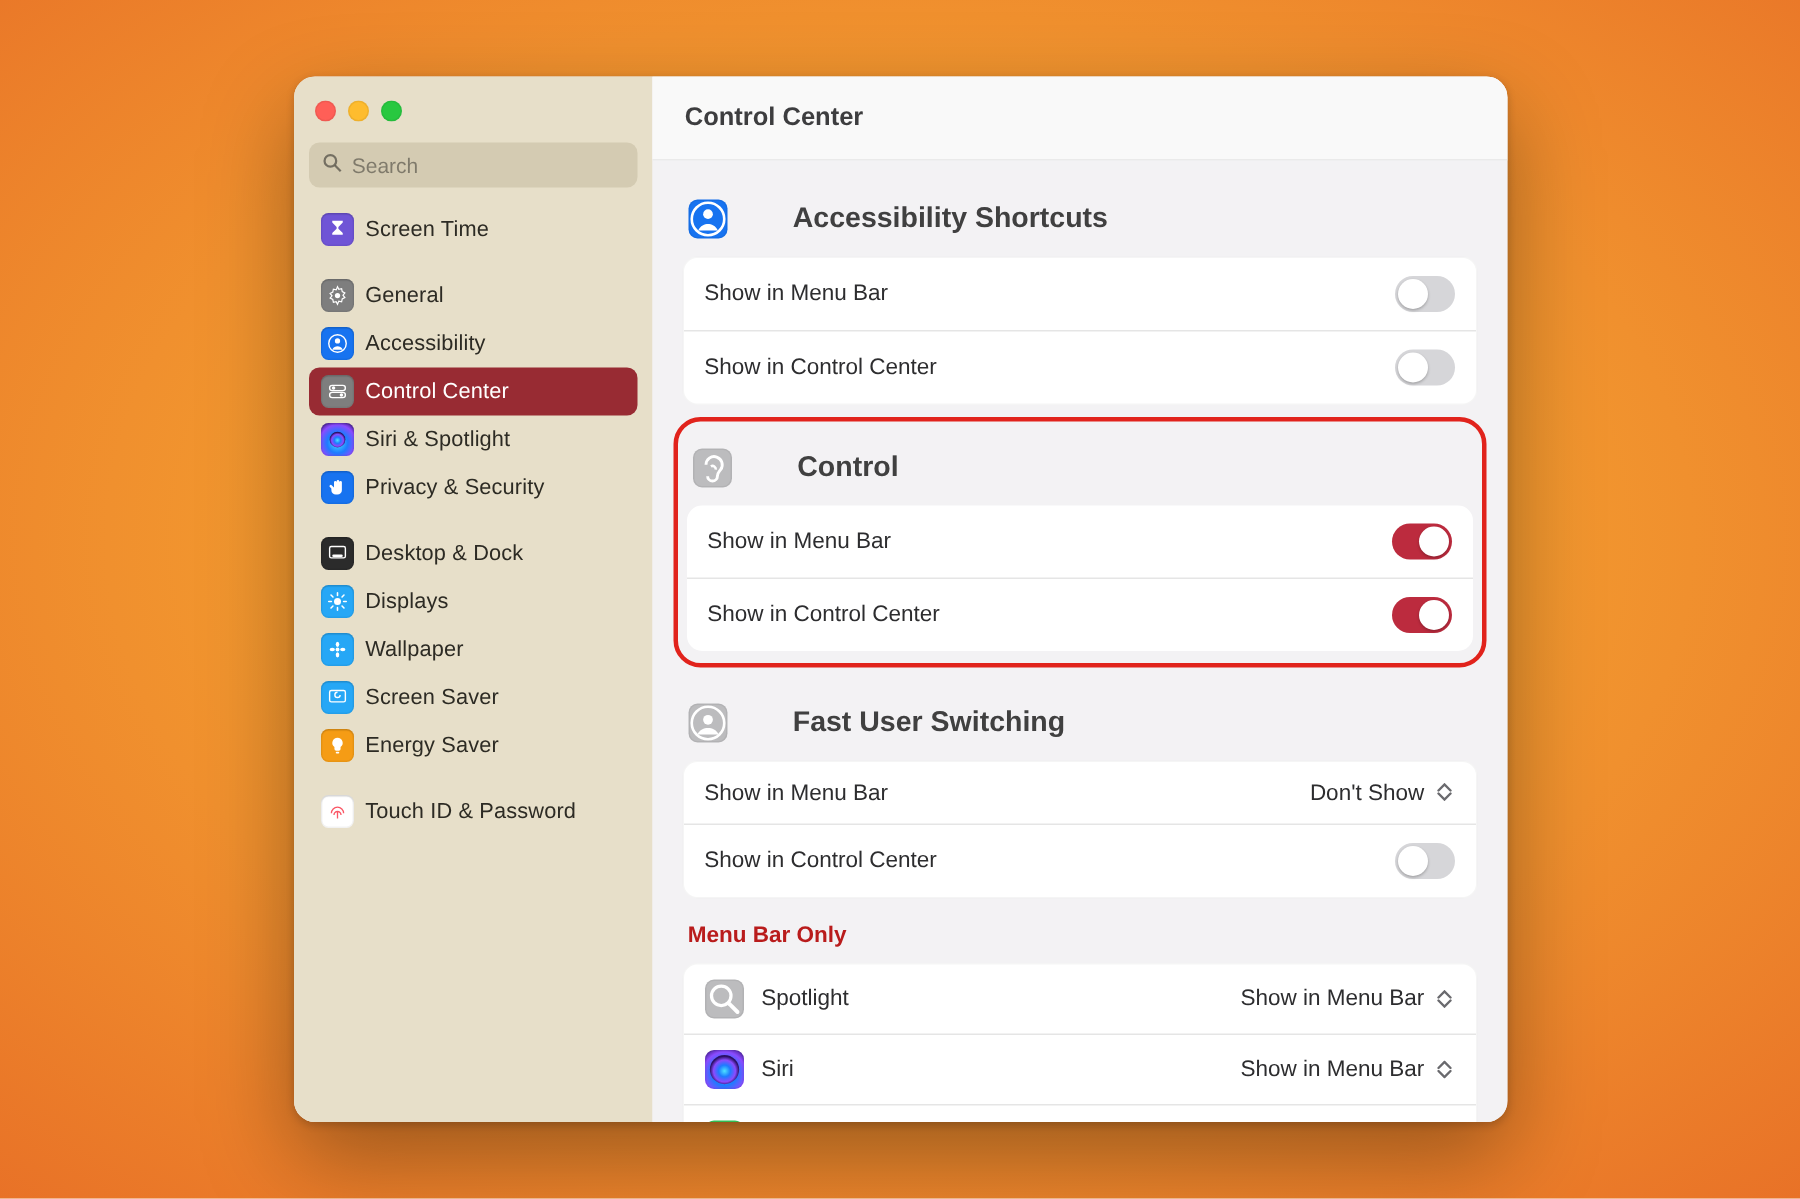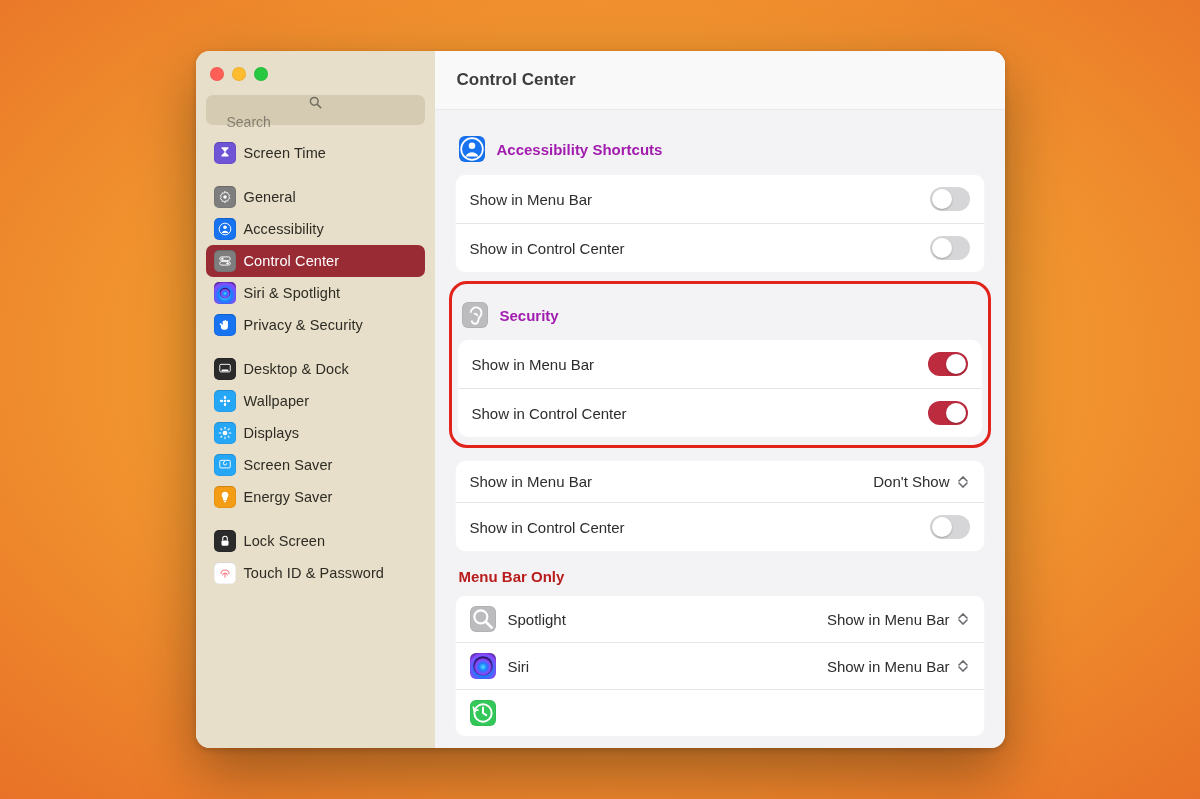--- a/index.html
+++ b/index.html
@@ -52,21 +52,21 @@
   .traffic-lights { display:flex; gap:8px; padding:4px 14px 14px 14px; }
   .tl { width:12px; height:12px; border-radius:50%; }
   .tl-close { background:#ff5f57; border:1px solid rgba(0,0,0,0.06);}
   .tl-min { background:#febc2e; border:1px solid rgba(0,0,0,0.06);}
   .tl-max { background:#28c840; border:1px solid rgba(0,0,0,0.06);}
   .search-wrap { padding: 0 10px 8px 10px; }
   .search {
     display:flex; align-items:center;
     background: var(--search-bg);
     height:30px; border-radius:7px;
-    padding:0 8px; color: rgba(0,0,0,0.45); flex-direction: column;
+    padding:0 8px; color: rgba(0,0,0,0.45);
   }
   .search input {
     border:none; background:none; outline:none;
     flex:1; font-size:14px; color:var(--text);
     padding-left:6px;
   }
   .search input::placeholder { color: rgba(0,0,0,0.40); }
   .sidebar-scroll {
     overflow:hidden;
     padding: 0 10px 10px 10px;
@@ -120,21 +120,21 @@
   .section-header {
     display:flex; align-items:center; gap:12px;
     padding: 12px 4px 12px 4px;
   }
   .section-header .hicon {
     width:26px; height:26px; border-radius:6px;
     display:flex; align-items:center; justify-content:center;
     color:#fff;
     box-shadow: 0 0 0 1px rgba(0,0,0,0.05) inset;
   }
-  .section-header .hlabel { font-size:15px; font-weight:700; color:#a21caf; }
+  .section-header .hlabel { font-size:19px; font-weight:700; color:#404040;margin-left:32px; }
   .card {
     background: var(--card-bg);
     border-radius:10px;
     border:1px solid rgba(0,0,0,0.04);
     overflow:hidden;
   }
   .row {
     display:flex; align-items:center; justify-content:space-between;
     padding: 12px 14px;
   }
@@ -267,59 +267,51 @@
       <span class="icon ic-dark">
               <svg viewBox="0 0 24 24">
                 <use href="#i-dock"></use>
               </svg>
             </span>
       <span class="s-label">Desktop &amp; Dock</span>
           </div>
           <div class="sidebar-item">
       <span class="icon ic-lightblue">
               <svg viewBox="0 0 24 24">
+                <use href="#i-sun"></use>
+              </svg>
+            </span>
+      <span class="s-label">Displays</span>
+          </div>
+          <div class="sidebar-item">
+      <span class="icon ic-lightblue">
+              <svg viewBox="0 0 24 24">
                 <use href="#i-flower"></use>
               </svg>
             </span>
       <span class="s-label">Wallpaper</span>
           </div>
           <div class="sidebar-item">
       <span class="icon ic-lightblue">
               <svg viewBox="0 0 24 24">
-                <use href="#i-sun"></use>
-              </svg>
-            </span>
-      <span class="s-label">Displays</span>
-          </div>
-          <div class="sidebar-item">
-      <span class="icon ic-lightblue">
-              <svg viewBox="0 0 24 24">
                 <use href="#i-screensaver"></use>
               </svg>
             </span>
       <span class="s-label">Screen Saver</span>
           </div>
           <div class="sidebar-item">
       <span class="icon ic-orange">
               <svg viewBox="0 0 24 24">
                 <use href="#i-bulb"></use>
               </svg>
             </span>
       <span class="s-label">Energy Saver</span>
           </div>
         </div>
         <div class="sidebar-group">
-          <div class="sidebar-item">
-      <span class="icon ic-dark">
-              <svg viewBox="0 0 24 24">
-                <use href="#i-lock"></use>
-              </svg>
-            </span>
-      <span class="s-label">Lock Screen</span>
-          </div>
           <div class="sidebar-item">
       <span class="icon ic-white">
               <svg viewBox="0 0 24 24">
                 <use href="#i-fingerprint"></use>
               </svg>
             </span>
       <span class="s-label">Touch ID &amp; Password</span>
           </div>
         </div>
         <div class="sidebar-group">
@@ -356,38 +348,46 @@
     </div>
           </div>
         </div>
         <div class="highlight">
     <div class="section-header">
       <span class="hicon ic-lgray">
               <svg viewBox="0 0 24 24">
                 <use href="#i-ear"></use>
               </svg>
             </span>
-      <span class="hlabel">Security</span>
+      <span class="hlabel">Control</span>
     </div>
     <div class="card">
             <div class="row">
       <span class="row-label">Show in Menu Bar</span>
       <div class="toggle on">
                 <div class="knob"></div>
               </div>
     </div>
             <div class="row">
       <span class="row-label">Show in Control Center</span>
       <div class="toggle on">
                 <div class="knob"></div>
               </div>
     </div>
           </div>
         </div>
         <div class="block">
+    <div class="section-header">
+      <span class="hicon ic-lgray">
+              <svg viewBox="0 0 24 24">
+                <use href="#i-user-circle"></use>
+              </svg>
+            </span>
+      <span class="hlabel">Fast User Switching</span>
+    </div>
     <div class="card">
             <div class="row">
       <span class="row-label">Show in Menu Bar</span>
       <div class="select">
     <span>Don't Show</span>
     <span class="chev-updown">
       <svg viewBox="0 0 12 6">
                     <path d="M2 5l4-4 4 4" fill="none" stroke="currentColor" stroke-width="1.6" stroke-linecap="round"></path>
                   </svg>
       <svg viewBox="0 0 12 6">

